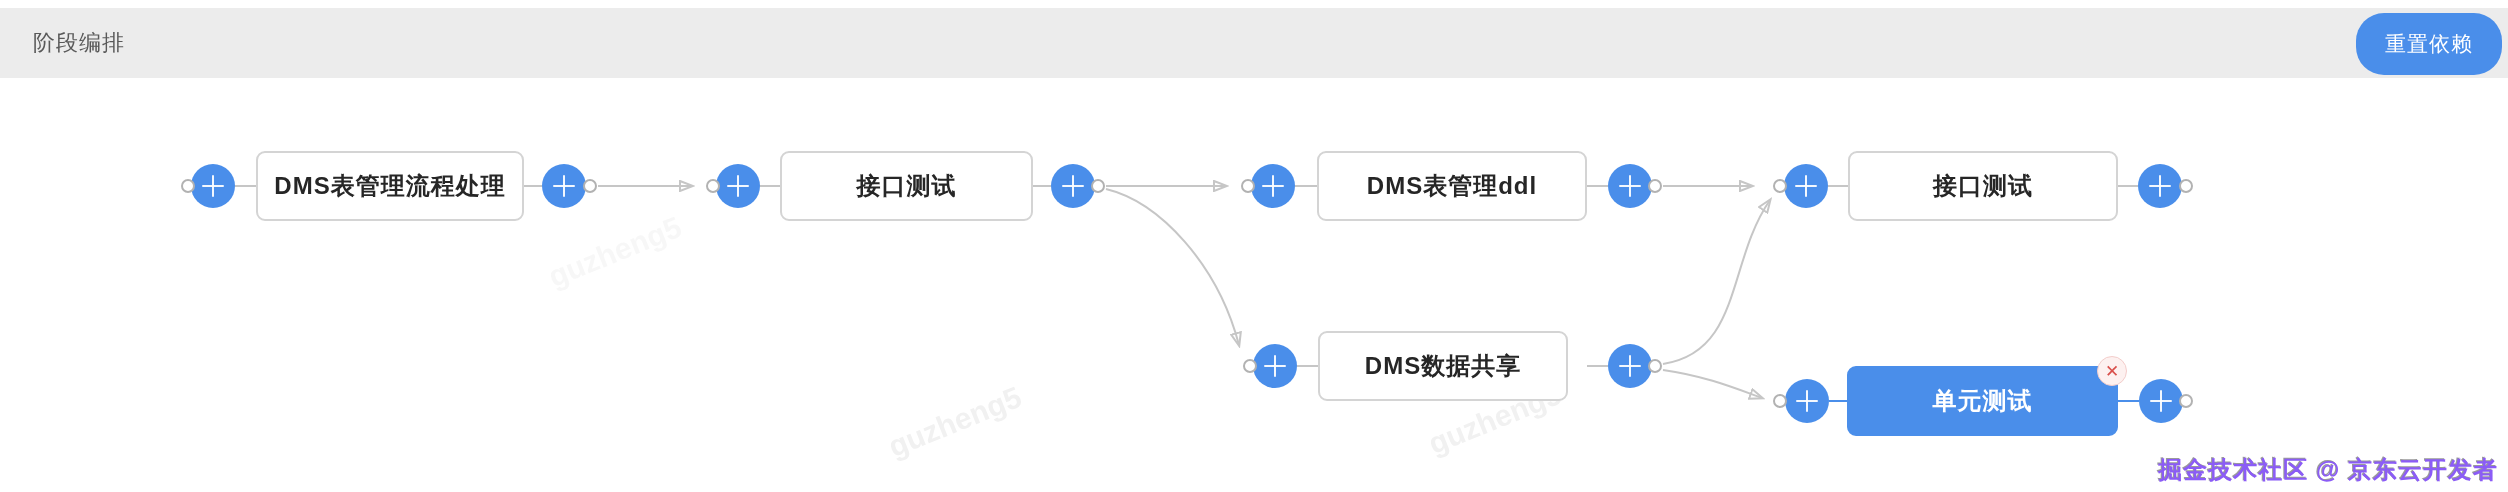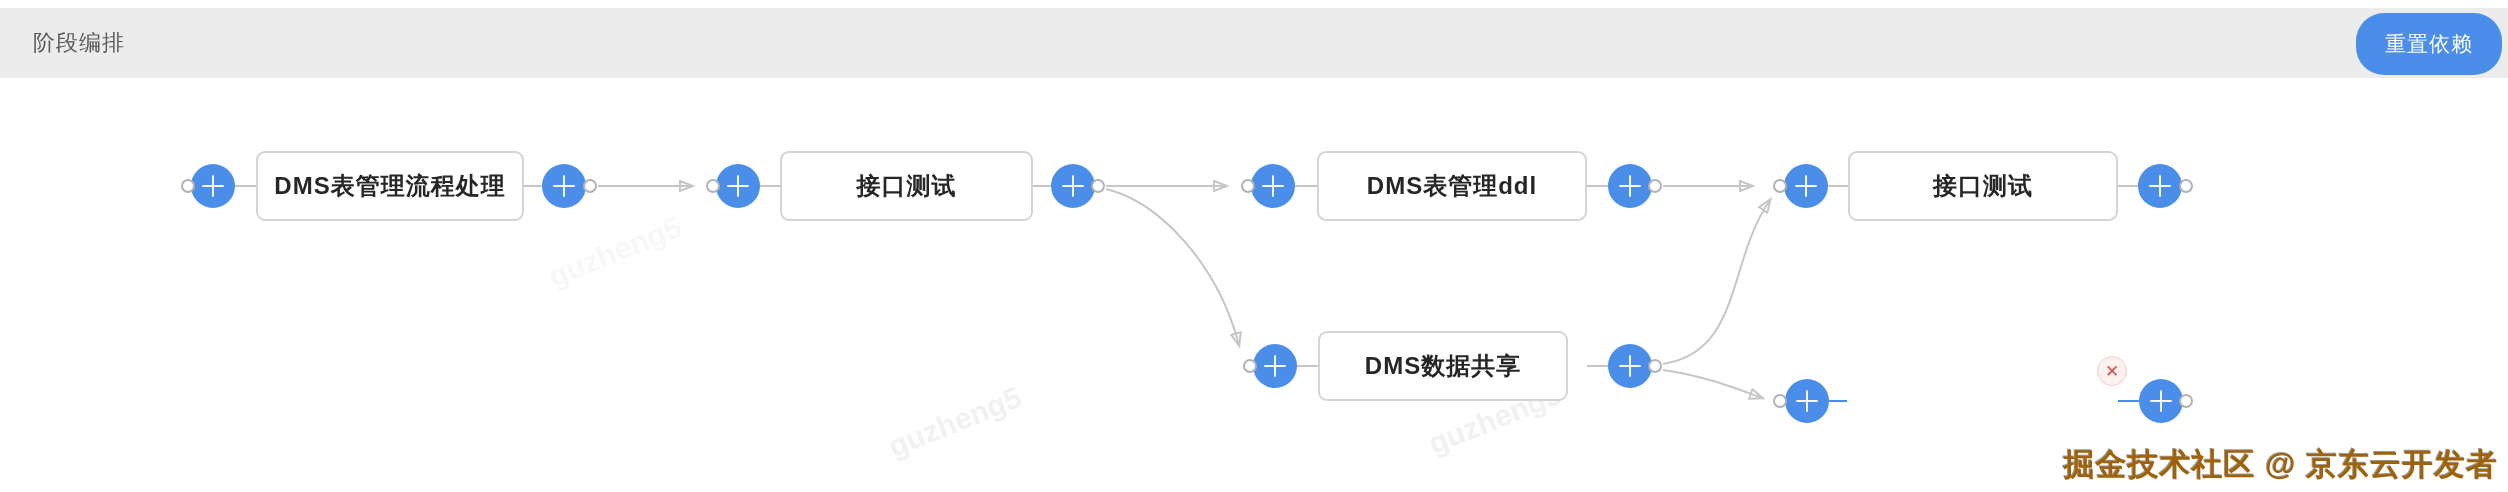--- a/index.html
+++ b/index.html
@@ -57,21 +57,21 @@
     display:flex;align-items:center;justify-content:center;
     font-size:17px;font-weight:400;cursor:pointer;
   }
   
   .wm{
     position:absolute;color:#f1f1f1;font-size:30px;font-weight:700;
     transform:rotate(-22deg);pointer-events:none;user-select:none;
   }
   .credit{
     position:absolute;right:10px;bottom:6px;
-    font-size:31px;font-weight:700;letter-spacing:1px;color:#a16207;
+    font-size:24px;font-weight:700;letter-spacing:1px;color:#8b5cf6;
     text-shadow:-1px -1px 0 #9a9a9a,1px 1px 0 #ffffff;
     pointer-events:none;user-select:none;
   }
 </style>
 </head>
 <body>
 
 <div id="app">
 
   <div class="panel-header">
@@ -139,20 +139,21 @@
   <div class="port" style="left:1648px;top:359px"></div>
 
   <div class="port" style="left:1773px;top:394px"></div>
   <div class="port" style="left:2179px;top:394px"></div>
 
   <div class="node" style="left:256px;top:151px;width:268px">DMS表管理流程处理</div>
   <div class="node" style="left:780px;top:151px;width:253px">接口测试</div>
   <div class="node" style="left:1848px;top:151px;width:270px">接口测试</div>
   <div class="node" style="left:1317px;top:151px;width:270px">DMS表管理ddl</div>
   <div class="node" style="left:1318px;top:331px;width:250px">DMS数据共享</div>
+  <div class="node selected" style="left:1847px;top:366px;width:271px">单元测试</div>
 
   <div class="close-badge" style="left:2097px;top:356px">
     <span>✕</span>
   </div>
 
   <div class="credit">掘金技术社区 @ 京东云开发者</div>
 
 </div>
 
 </body></html>

